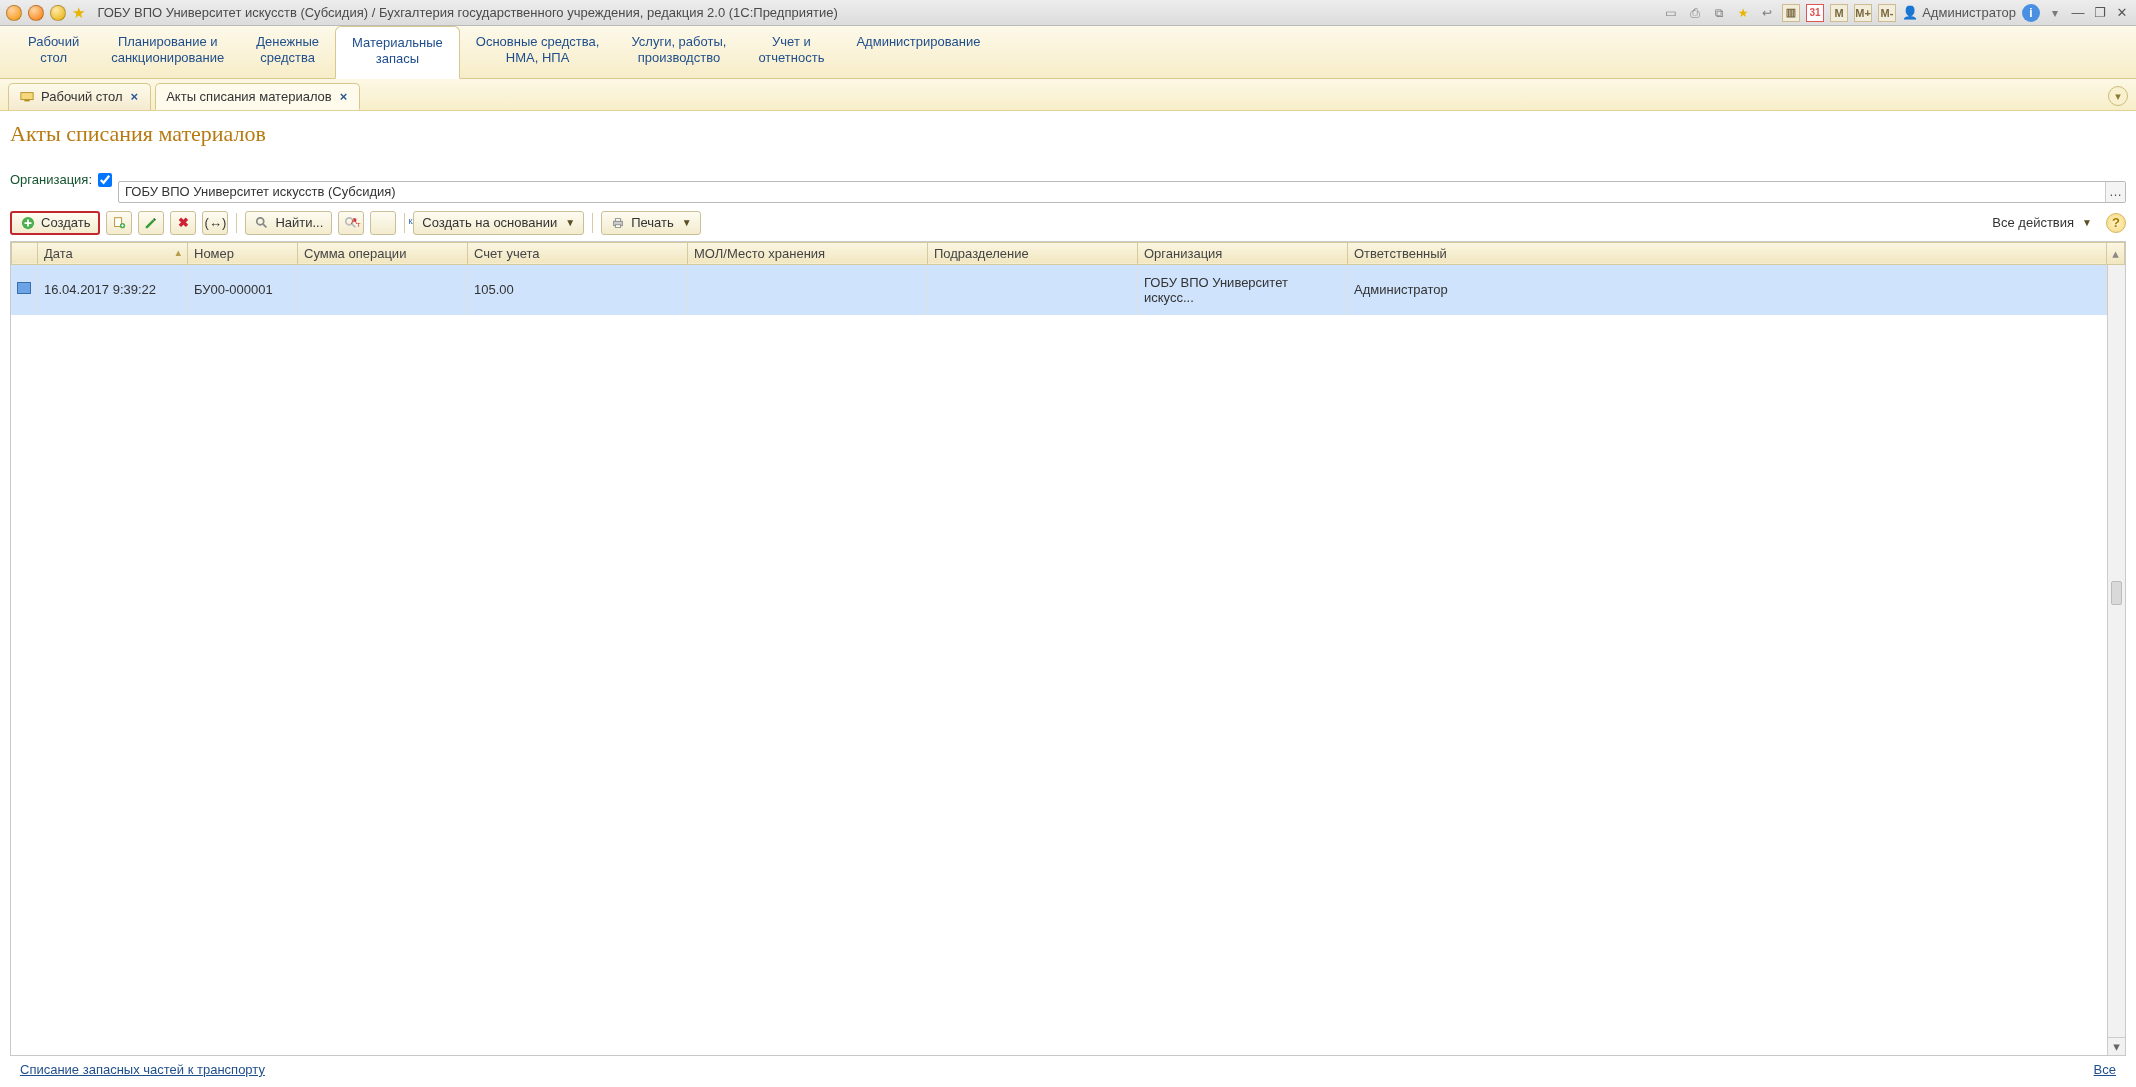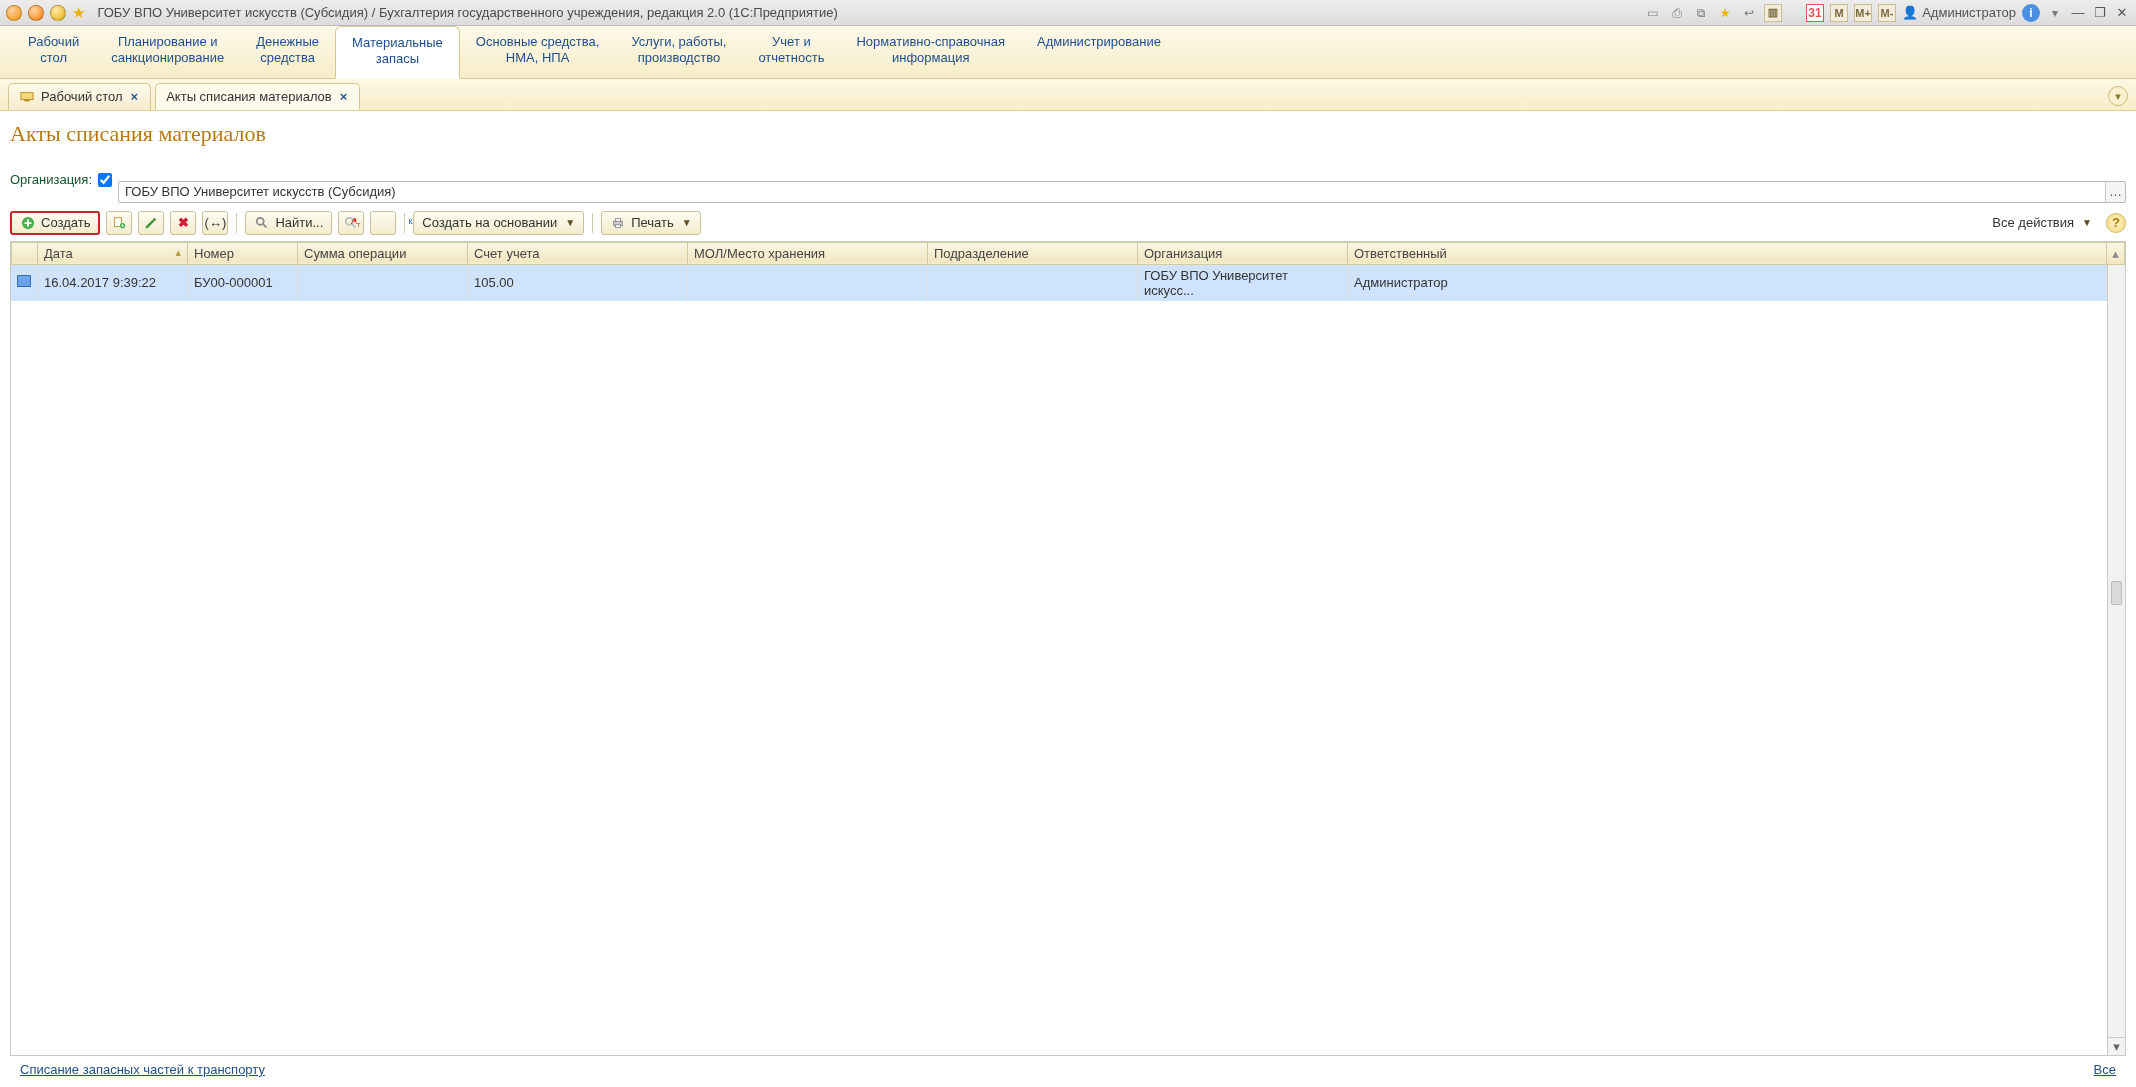--- a/index.html
+++ b/index.html
@@ -16,21 +16,21 @@
   .tb-left { display: flex; align-items: center; gap: 6px; }
   .circle-btn { width: 16px; height: 16px; border-radius: 50%; display:inline-block; border:1px solid rgba(0,0,0,.25); }
   .c-red{background:radial-gradient(circle at 35% 30%,#ffd1a2,#f29500);}
   .c-or{background:radial-gradient(circle at 35% 30%,#ffd7a4,#f97600);}
   .c-ye{background:radial-gradient(circle at 35% 30%,#ffe9a9,#e8ae00);}
   .star { color:#e9b500; font-size:15px; }
   .tb-title { flex: none; margin-left: 6px; color:#4a4a4a; }
   .tb-spacer { flex:1; }
   .tb-right { display:flex; align-items:center; gap:6px; color:#666; }
   .tb-ico { width:18px; height:18px; display:flex; align-items:center; justify-content:center; border:1px solid transparent; font-size:12px; color:#7a7a7a; }
-  .tb-ico.cal{ background:#fff; border:1px solid #d55; color:#d55; font-weight:bold; font-size:12px;margin-left:18px;}
+  .tb-ico.cal{ background:#fff; border:1px solid #d55; color:#d55; font-weight:bold; font-size:10px;}
   .tb-ico.mm { border:1px solid #cdbc91; color:#7b6a40; background:#f3eddc; font-weight:bold; font-size:11px;}
   .tb-user{ display:flex; align-items:center; gap:4px; color:#555;}
   .tb-info{ width:18px;height:18px;border-radius:50%; background:#4a90e2; color:#fff; display:flex;align-items:center;justify-content:center; font-weight:bold; font-size:12px;}
   .win-btn{ width:16px;height:16px;display:flex;align-items:center;justify-content:center;color:#555;}
 
   
   .navrow {
     background: linear-gradient(#fdf9ea,#f7edc8);
     border-bottom: 1px solid #d6c88e;
     display:flex; padding: 0 12px;
@@ -92,21 +92,21 @@
   .help-ico{ width:20px;height:20px;border-radius:50%;border:1px solid #d5b75e;background:radial-gradient(#fff3c8,#f5d87d);display:flex;align-items:center;justify-content:center;color:#a67c00;font-weight:bold;}
 
   
   .grid-wrap{ flex:1; border:1px solid #c9c9c9; display:flex; flex-direction:column; overflow:hidden;}
   .grid{ width:100%; border-collapse:collapse; }
   .grid th{
     background:linear-gradient(#fbf6e3,#f1e6bf); border:1px solid #d3ca9f;
     font-weight:normal; text-align:left; padding:3px 6px; color:#444; height:22px;
     white-space:nowrap; overflow:hidden;
   }
-  .grid td{ border-right:1px solid #e0e0e0; padding:3px 6px; height:22px;}
+  .grid td{ border-right:1px solid #e0e0e0; padding:10px 6px; height:22px;}
   .grid tbody tr.selected{ background:#cfe3fc; }
   .row-ico{ width:14px;height:12px; background:#6aa3e6; border:1px solid #3d6da8; display:inline-block;}
   .sort-ico{ float:right; color:#b79c4a; font-size:11px;}
   .vscroll{ width:18px; background:#f1f1f1; border-left:1px solid #ccc; position:relative;}
   .vscroll .up, .vscroll .dn{ height:18px; display:flex;align-items:center;justify-content:center; color:#666; border-bottom:1px solid #ccc;}
   .vscroll .dn{ position:absolute; bottom:0; left:0; right:0; border-top:1px solid #ccc; border-bottom:none;}
   .vscroll .thumb{ position:absolute; left:3px; right:3px; height:24px; background:#d9d9d9; border:1px solid #bbb; border-radius:2px;}
   .grid-body{ flex:1; display:flex; overflow:hidden;}
   .grid-body-inner{ flex:1; overflow:hidden;}
 
@@ -156,21 +156,20 @@
 </div>
 
 <div class="navrow">
   <div class="nav-item"><span>Рабочий</span><br><span>стол</span></div>
   <div class="nav-item"><span>Планирование и</span><br><span>санкционирование</span></div>
   <div class="nav-item"><span>Денежные</span><br><span>средства</span></div>
   <div class="nav-item active"><span>Материальные</span><br><span>запасы</span></div>
   <div class="nav-item"><span>Основные средства,</span><br><span>НМА, НПА</span></div>
   <div class="nav-item"><span>Услуги, работы,</span><br><span>производство</span></div>
   <div class="nav-item"><span>Учет и</span><br><span>отчетность</span></div>
-  <div class="nav-item"><span>Нормативно-справочная</span><br><span>информация</span></div>
   <div class="nav-item"><span>Администрирование</span></div>
 </div>
 
 <div class="subtab-row">
   <div class="subtab">
     <span class="ico">
       <svg viewBox="0 0 16 16">
           <rect x="1" y="3" width="14" height="8" fill="#f5d87c" stroke="#b38a1e"></rect>
           <rect x="5" y="11" width="6" height="2" fill="#b38a1e"></rect>
         </svg>

